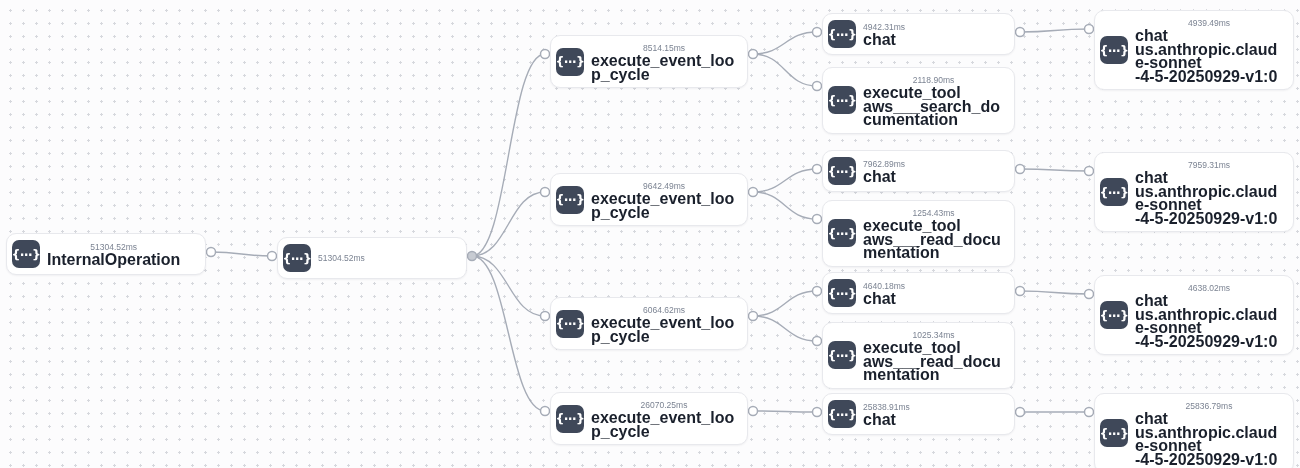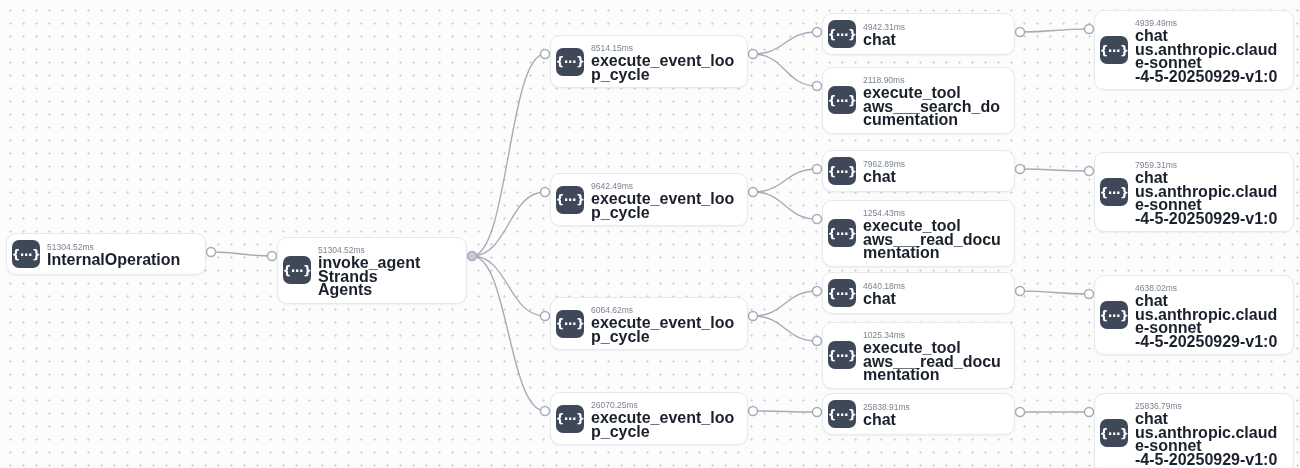--- a/index.html
+++ b/index.html
@@ -37,20 +37,21 @@
     font-family:"DejaVu Sans",sans-serif;
     font-size:12.5px;font-weight:600;
     letter-spacing:-0.5px;
     user-select:none;
   }
   .node-text{display:flex;flex-direction:column;min-width:0;padding-right:4px;}
   .node-duration{
     font-size:8.5px;line-height:12px;
     color:#7b8392;
     white-space:nowrap;
+    text-align:center;
   }
   .node-name{
     font-size:16px;line-height:13.5px;
     font-weight:700;color:#1a202c;
     white-space:pre-line;
     overflow-wrap:anywhere;
     word-break:break-word;
   }
 </style>
 </head>
@@ -106,22 +107,20 @@
         <div class="node-icon">{⋯}</div>
         <div class="node-text">
           <div class="node-duration">51304.52ms</div>
           <div class="node-name">InternalOperation</div>
         </div>
       </div>
       <div class="node" style="left: 277px; top: 237px; width: 190px;">
         <div class="node-icon">{⋯}</div>
         <div class="node-text">
           <div class="node-duration">51304.52ms</div>
-          <div class="node-name">invoke_agent Strands
-Agents</div>
         </div>
       </div>
       <div class="node" style="left: 550px; top: 35px; width: 198px;">
         <div class="node-icon">{⋯}</div>
         <div class="node-text">
           <div class="node-duration">8514.15ms</div>
           <div class="node-name">execute_event_loop_cycle</div>
         </div>
       </div>
       <div class="node" style="left: 550px; top: 173px; width: 198px;">

